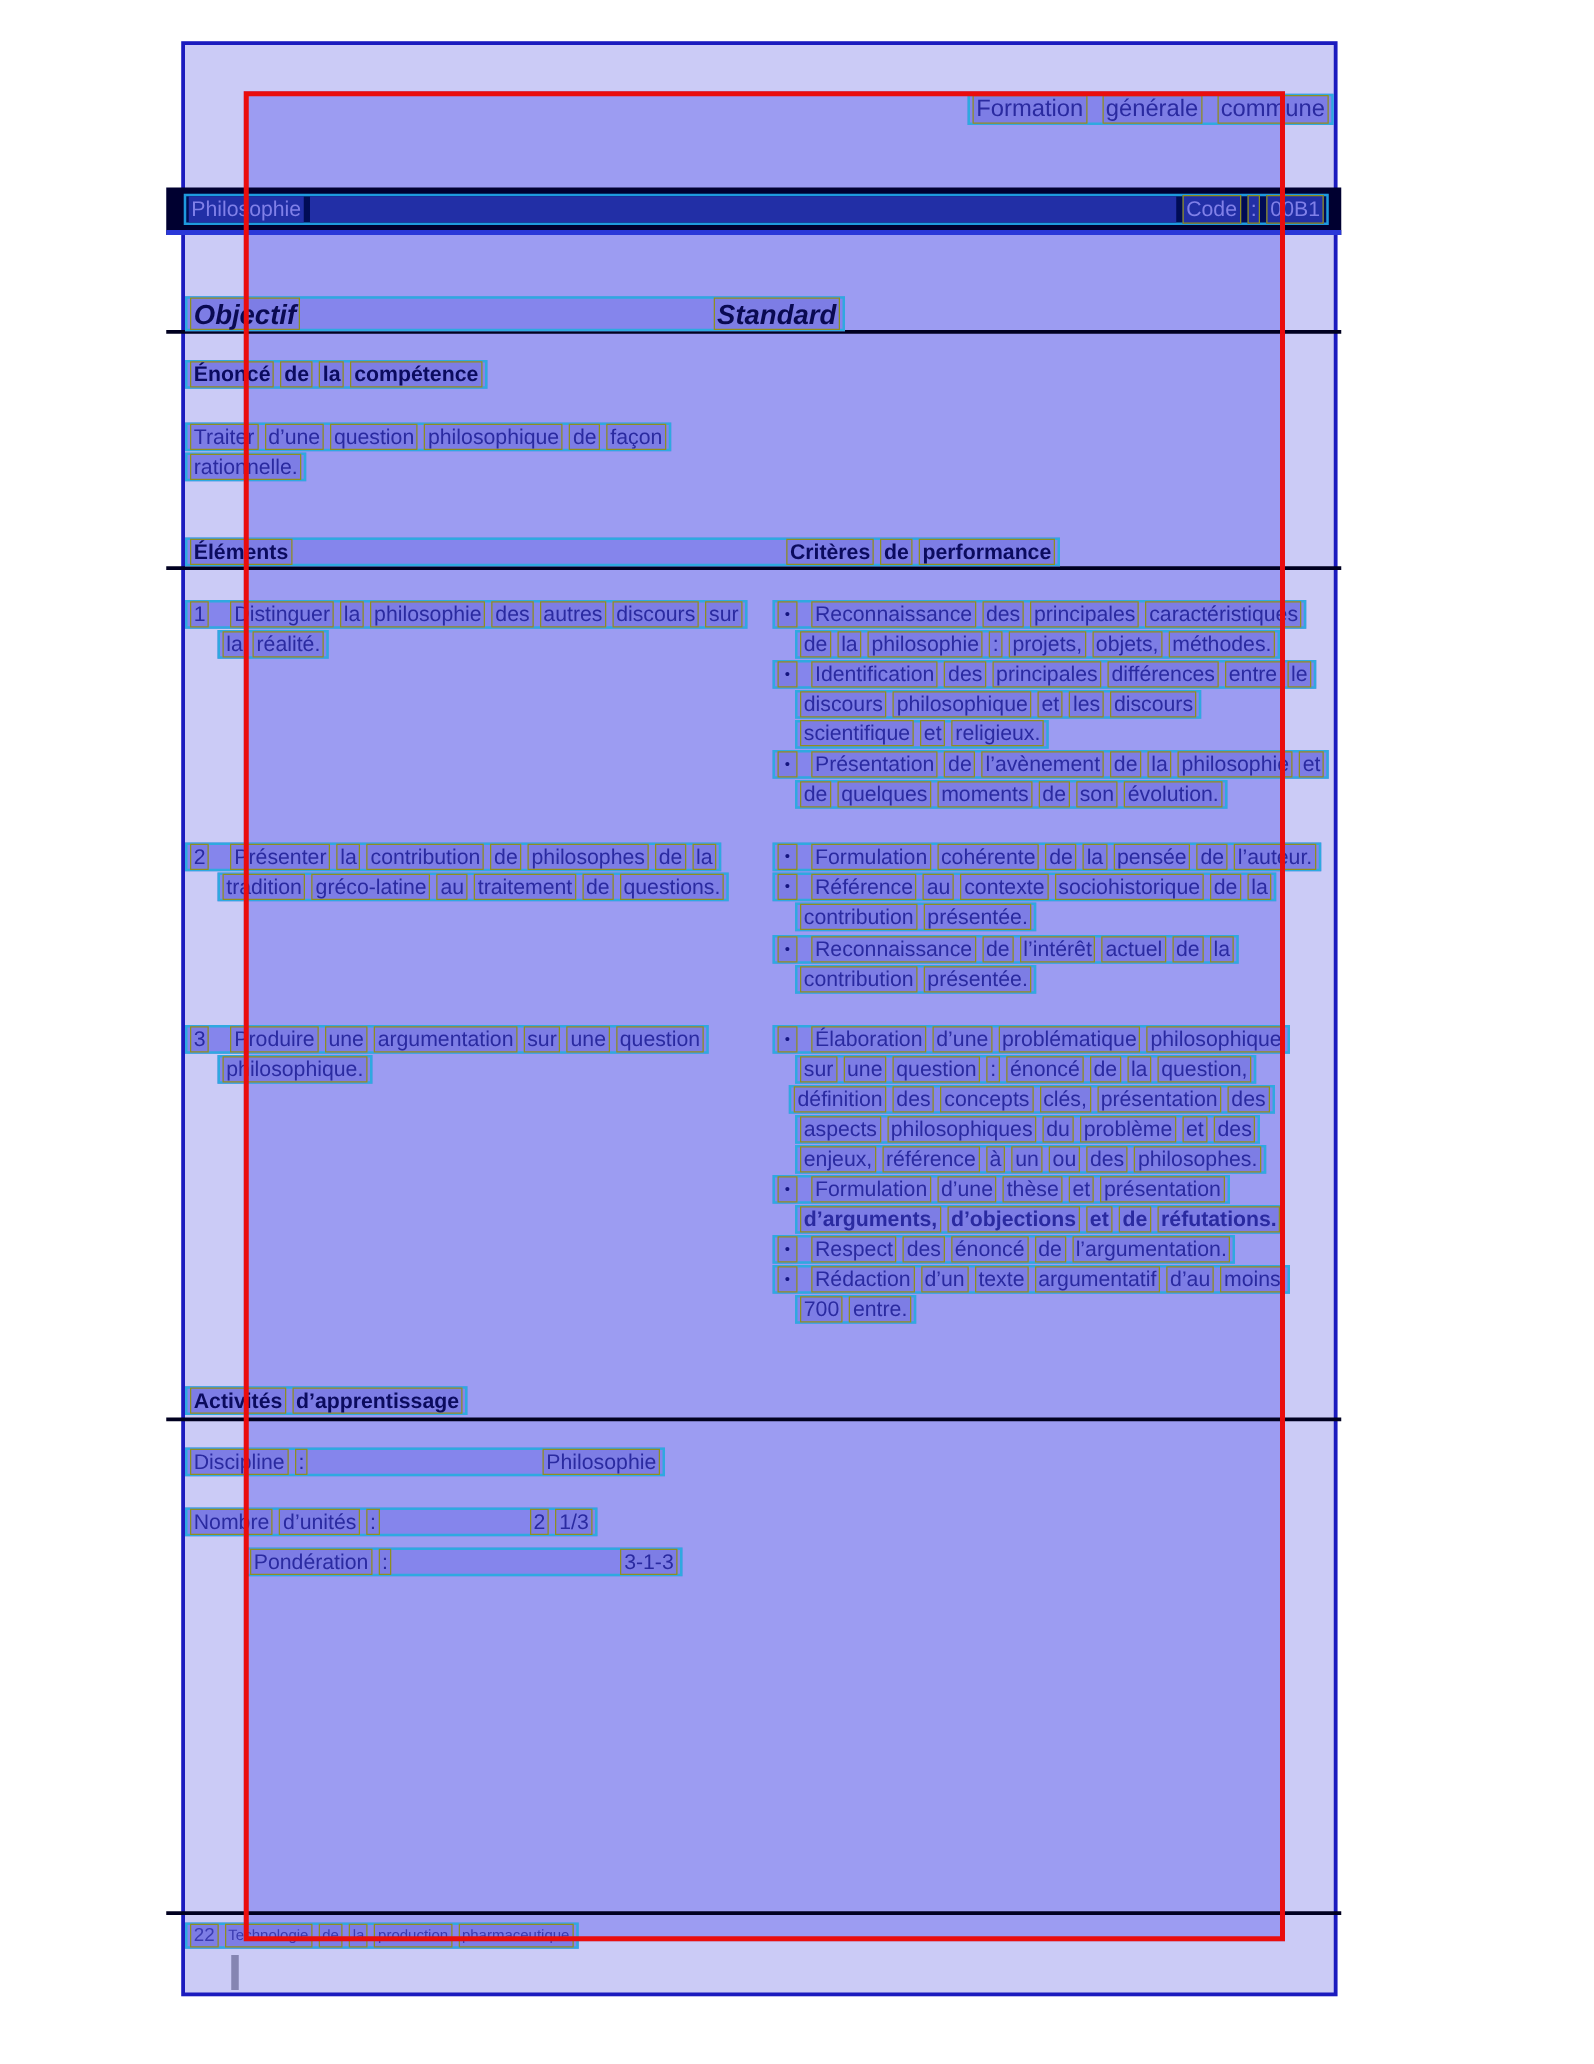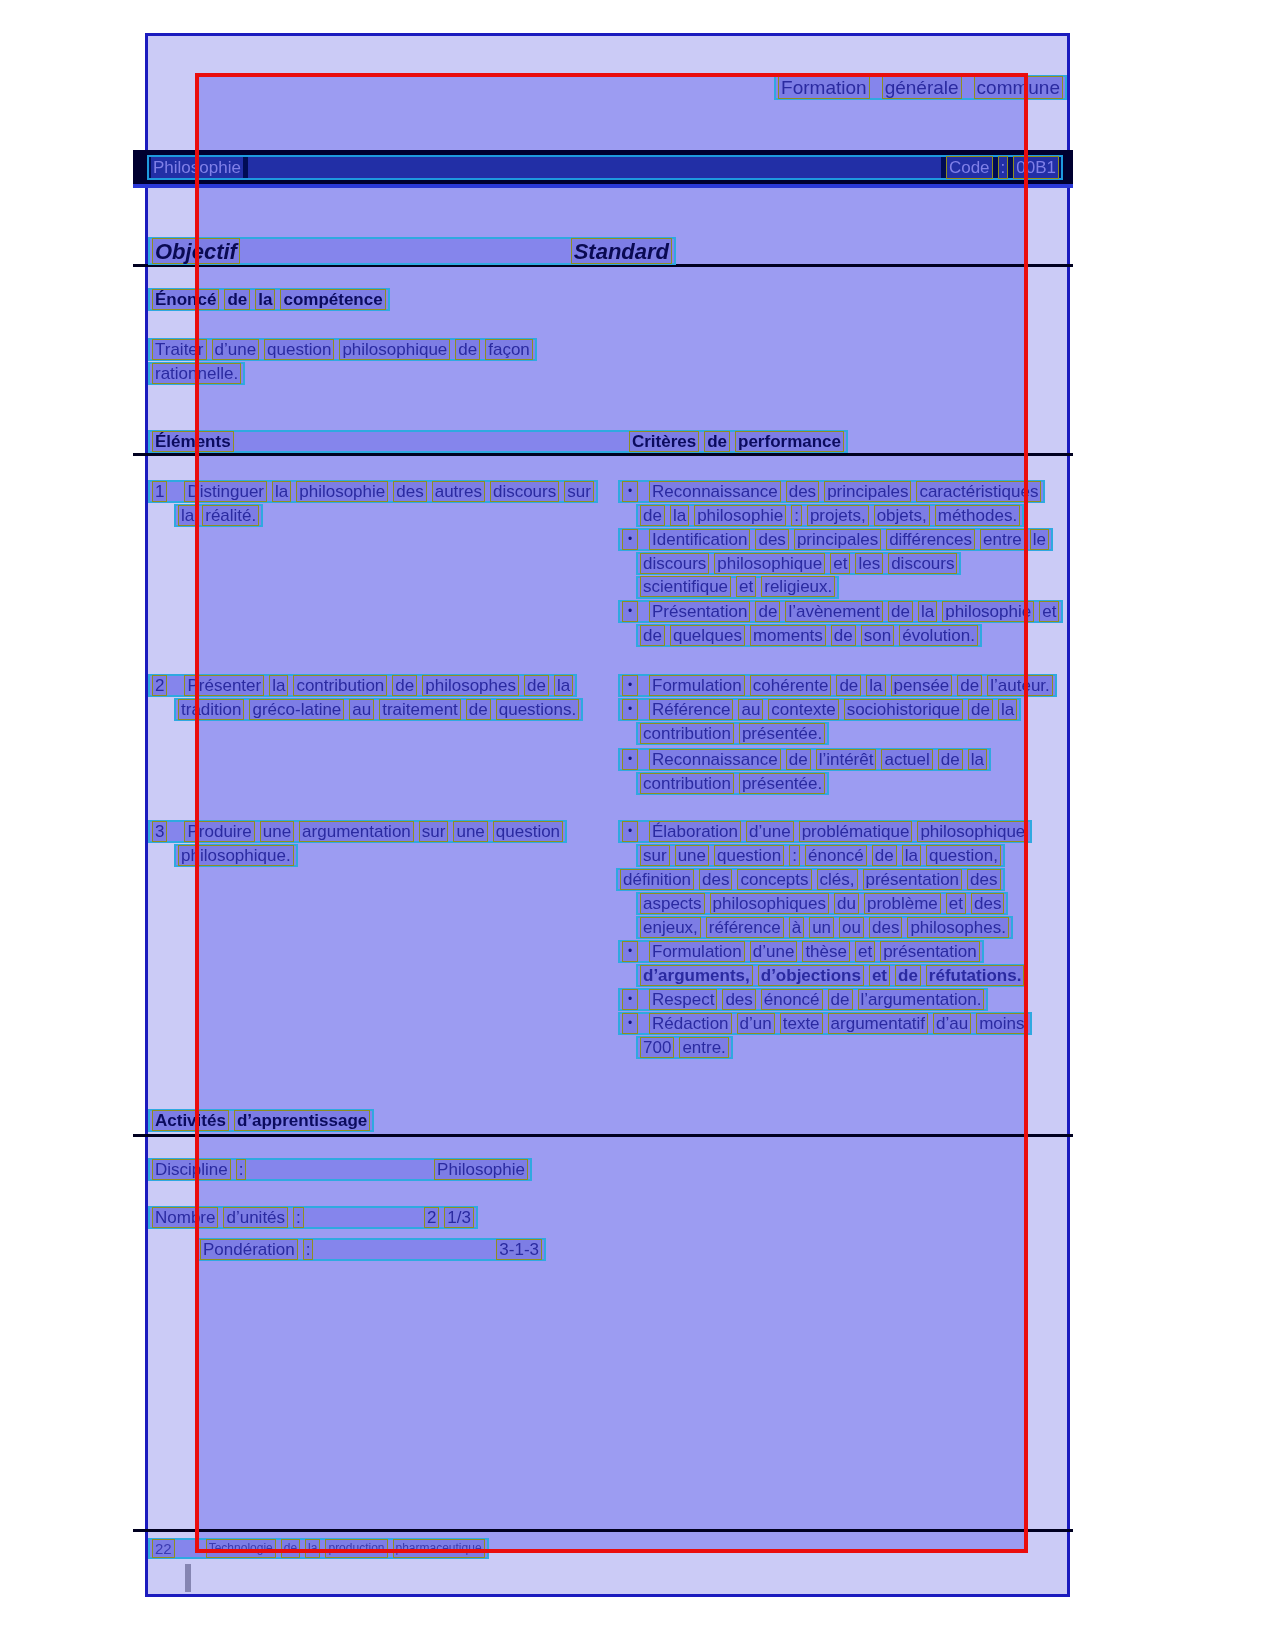--- a/index.html
+++ b/index.html
@@ -235,21 +235,21 @@
       <div class="line" style="left: 636px; top: 844px;">
         <span class="w">sur</span>
         <span class="w">une</span>
         <span class="w">question</span>
         <span class="w">:</span>
         <span class="w">énoncé</span>
         <span class="w">de</span>
         <span class="w">la</span>
         <span class="w">question,</span>
       </div>
-      <div class="line" style="left: 616px; top: 868px; text-align: right;">
+      <div class="line" style="left: 631px; top: 868px; text-align: right;">
         <span class="w">définition</span>
         <span class="w">des</span>
         <span class="w">concepts</span>
         <span class="w">clés,</span>
         <span class="w">présentation</span>
         <span class="w">des</span>
       </div>
       <div class="line" style="left: 636px; top: 892px;">
         <span class="w">aspects</span>
         <span class="w">philosophiques</span>
@@ -321,21 +321,21 @@
       </div>
       <div class="line" style="left: 148px; top: 1206px; width: 330px;">
         <span class="w">Nombre</span>
         <span class="w">d’unités</span>
         <span class="w">:</span>
         <span class="w grow"></span>
         <span class="w">2</span>
         <span class="w">1/3</span>
       </div>
       <div class="line footer" style="left: 148px; top: 1538px;">
-        <span class="w" style="margin-right: 26px;">22</span>
+        <span class="w" style="">22</span>
         <span class="w small">Technologie</span>
         <span class="w small">de</span>
         <span class="w small">la</span>
         <span class="w small">production</span>
         <span class="w small">pharmaceutique</span>
       </div>
     </div>
   <div class="caret"></div>
   <div class="region-border"></div>
 </div>

